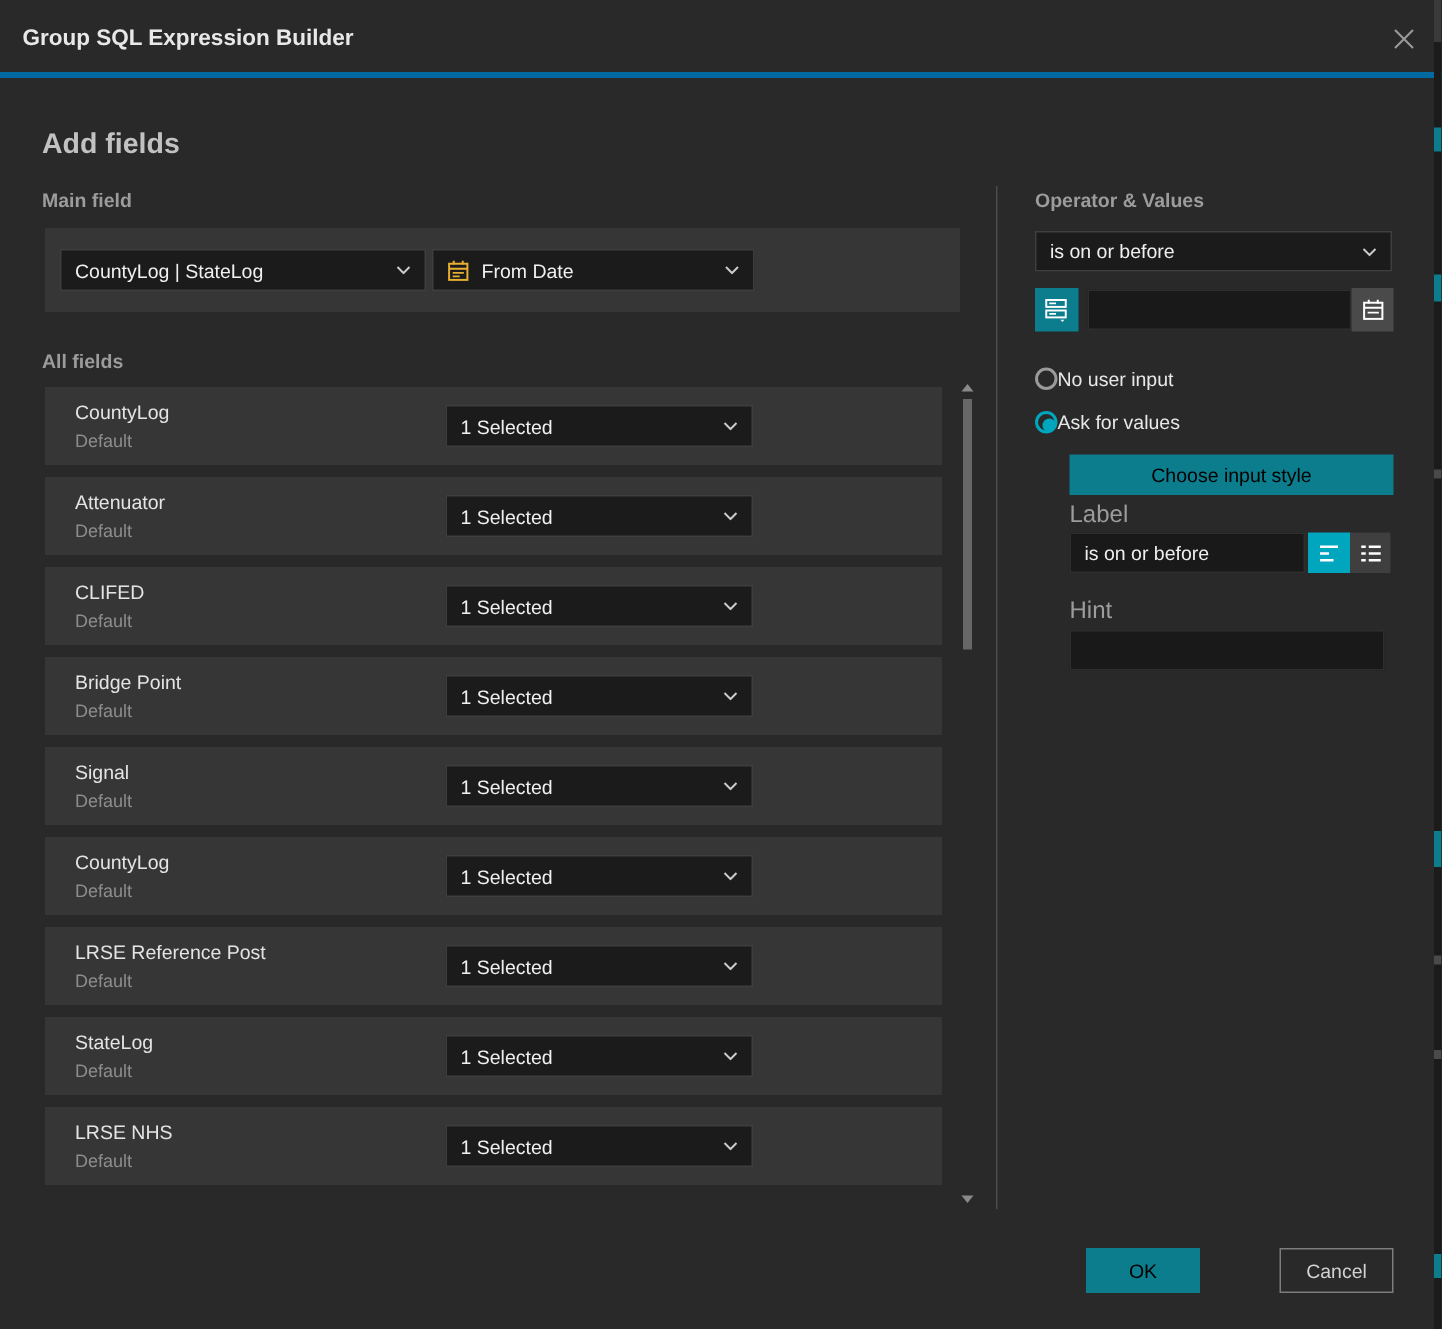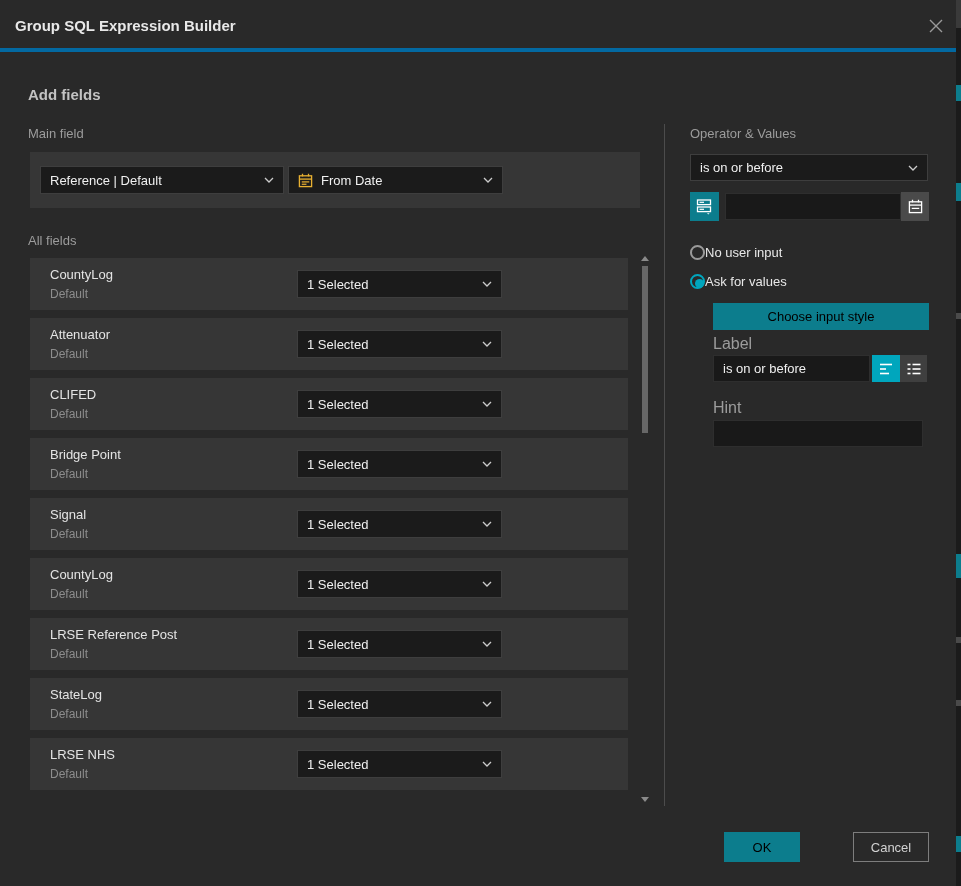--- a/index.html
+++ b/index.html
@@ -13,22 +13,22 @@
   
   .edge-strip { right:0; top:0; width:5px; height:886px; background:#1b1b1b; z-index:5; }
   .edge-strip .sliver { position:absolute; left:0; width:5px; }
 
   
   .titlebar { left:0; top:0; width:961px; height:52px; border-bottom:4px solid #0369a1; }
   .dialog-title { left:15px; top:0; height:52px; line-height:52px; font-size:15px; font-weight:bold; color:#e8e8e8; }
   .close-btn { right:14px; top:16px; width:22px; height:22px; background:none; border:none; cursor:pointer; padding:0; }
 
   
-  .h1 { font-size:15px; font-weight:bold; color:#c2c2c2; }
-  .h2 { font-size:13px; font-weight:normal; color:#9c9c9c; }
+  .h1 { font-size:19px; font-weight:bold; color:#c2c2c2; }
+  .h2 { font-size:13px; font-weight:bold; color:#9c9c9c; }
   .h3 { font-size:16px; color:#9c9c9c; }
 
   
   .main-panel { left:30px; top:152px; width:610px; height:56px; background:#363636; }
   .fields-list { left:30px; top:258px; width:598px; }
   .field-row { position:relative; height:52px; margin-bottom:8px; background:#363636; }
   .row-name { position:absolute; left:20px; top:9px; font-size:13px; color:#e4e4e4; }
   .row-sub  { position:absolute; left:20px; top:29px; font-size:12px; color:#8d8d8d; }
 
   
@@ -93,21 +93,21 @@
       </svg>
   </button>
 </div>
 
 <div class="abs h1" style="left:28px;top:86px">Add fields</div>
 
 <div class="abs h2" style="left:28px;top:126px">Main field</div>
 
 <div class="abs main-panel">
   <div class="select" style="left:10px;top:14px;width:244px;height:28px">
-    <span class="sel-text">Reference | Default</span>
+    <span class="sel-text">CountyLog | StateLog</span>
     <span class="chev">
       <svg width="10" height="6" viewBox="0 0 10 6">
           <path d="M1 1 L5 5 L9 1" stroke="#cccccc" stroke-width="1.3" fill="none"></path>
         </svg>
     </span>
   </div>
   <div class="select" style="left:258px;top:14px;width:215px;height:28px">
     <span style="display:flex;margin-right:8px">
       <svg width="15" height="15" viewBox="0 0 16 16">
         <rect x="1.5" y="3" width="13" height="11.5" fill="none" stroke="var(--calendar-gold)" stroke-width="1.4"></rect>

